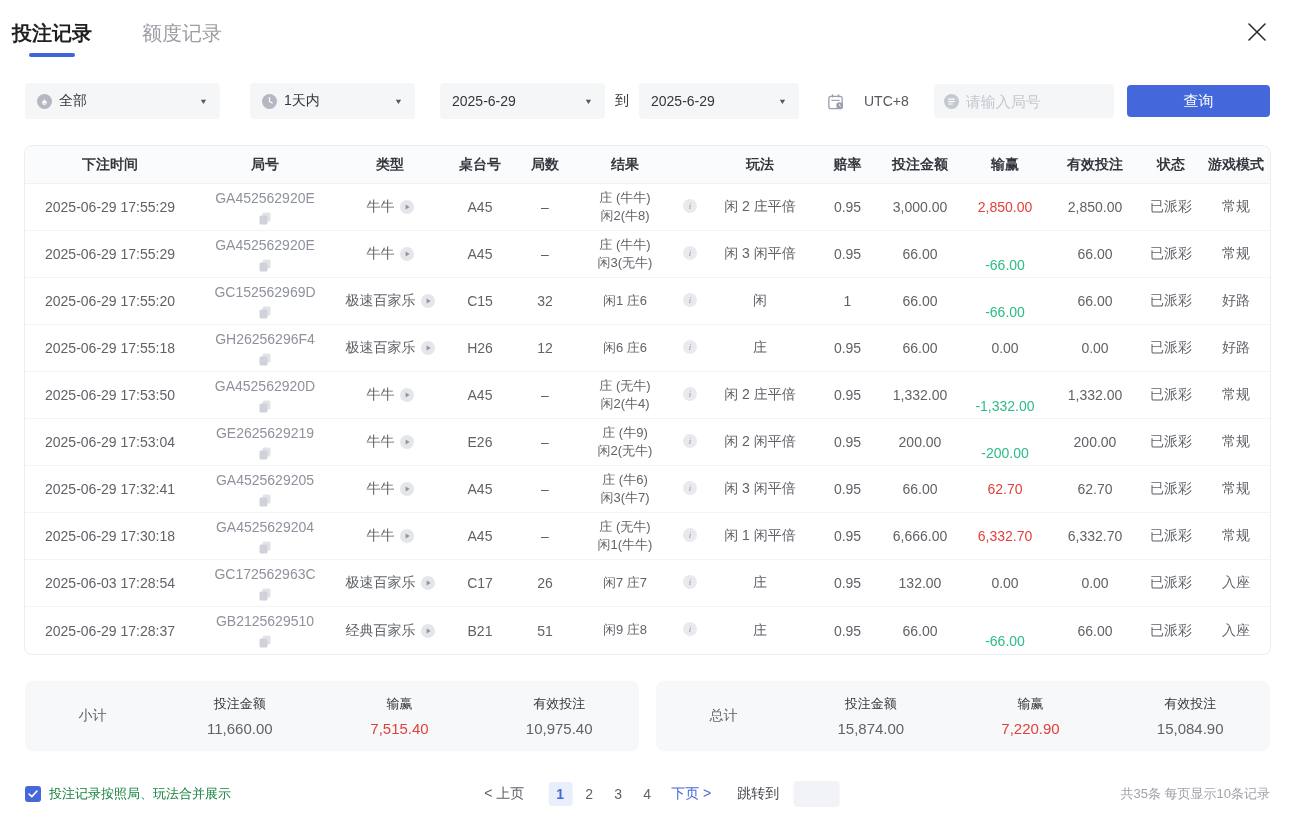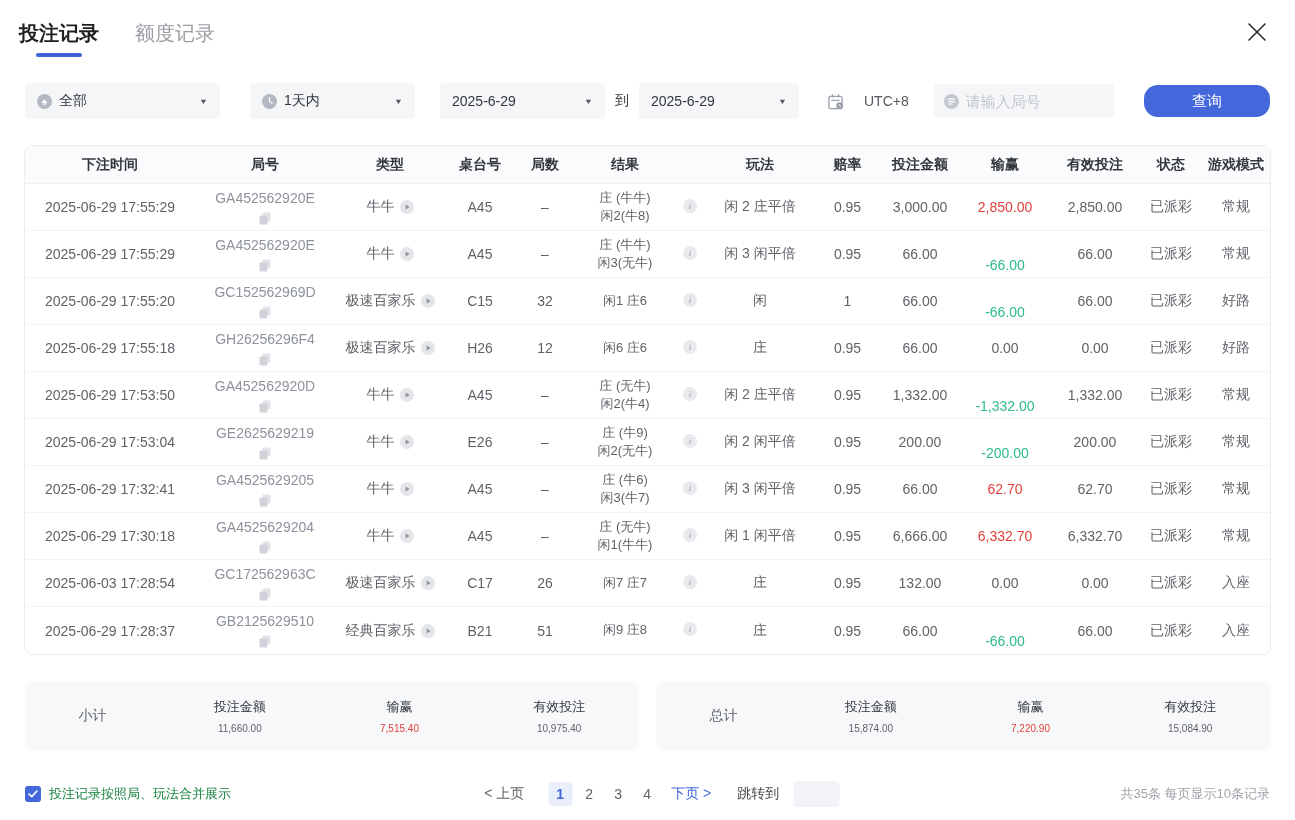--- a/index.html
+++ b/index.html
@@ -1,21 +1,21 @@
 <!DOCTYPE html>
 <html><head>
 <meta charset="utf-8">
 <style>
   * { margin:0; padding:0; box-sizing:border-box; }
   html,body { width:1295px; height:820px; overflow:hidden; background:#fff;
               font-family:"Liberation Sans", sans-serif; }
   .modal { position:absolute; inset:0; background:#fff; }
 
   
-  .tabs { display:flex; gap:36px; margin:20px 0 0 19px; }
+  .tabs { display:flex; gap:50px; margin:20px 0 0 12px; }
   .tab { font-size:20px; color:#9b9da3; padding-bottom:10px; position:relative; cursor:pointer; }
   .tab.active { color:#1f1f1f; font-weight:bold; }
   .tab.active::after { content:""; position:absolute; left:50%; transform:translateX(-50%);
                        bottom:0; width:46px; height:4px; background:#3f63d8; border-radius:2px; }
   .close-btn { position:absolute; top:20px; right:26px; width:24px; height:24px; cursor:pointer; }
 
   
   .filter-bar { display:flex; align-items:center; margin:26px 25px 0 25px; }
   .f-select { height:36px; background:#f5f6f8; border-radius:4px; display:flex;
               align-items:center; padding:0 12px; font-size:14px; color:#33373d; cursor:pointer; }
@@ -26,22 +26,22 @@
   .sel-date1 { width:165px; margin-left:25px; }
   .to-label { margin:0 10px; font-size:14px; color:#33373d; }
   .sel-date2 { width:160px; }
   .tz { display:flex; align-items:center; gap:20px; margin-left:28px; font-size:14px; color:#55585e; }
   .round-box { width:180px; height:34px; background:#f5f6f8; border-radius:4px; display:flex;
                align-items:center; padding:0 10px; margin-left:25px; }
   .round-box input { border:none; outline:none; background:transparent; font-size:15px;
                      width:130px; margin-left:7px; color:#33373d;
                      font-family:"Liberation Sans", sans-serif; }
   .round-box input::placeholder { color:#c3c7ce; }
-  .search-btn { margin-left:auto; width:126px; height:32px; background:#4468db; color:#fff;
-                border:none; border-radius:14px; font-size:15px; cursor:pointer;
+  .search-btn { margin-left:auto; width:143px; height:32px; background:#4468db; color:#fff;
+                border:none; border-radius:4px; font-size:15px; cursor:pointer;
                 font-family:"Liberation Sans", sans-serif; }
 
   
   .table { margin:26px 24px 0 24px; border:1px solid #ececf1; border-radius:8px; overflow:hidden; }
   .thead { display:flex; align-items:center; height:38px; background:#fafbfc;
            border-bottom:1px solid #f1f1f4; font-size:14px; font-weight:600; color:#33373d; }
   .cell { text-align:center; flex-shrink:0; }
   .c-time{width:170px}.c-round{width:140px}.c-type{width:110px}.c-table{width:70px}
   .c-rounds{width:60px}.c-result{width:100px}.c-info{width:30px}.c-play{width:110px}
   .c-odds{width:65px}.c-bet{width:80px}.c-win{width:90px}.c-valid{width:90px}
@@ -57,21 +57,21 @@
   .icon-btn { display:inline-flex; align-items:center; cursor:pointer; }
 
   
   .summary-row { display:flex; gap:17px; margin:26px 25px 0 25px; }
   .summary { flex:1; background:#f7f8fa; border-radius:8px; height:70px;
              display:flex; align-items:center; }
   .sum-label { width:135px; text-align:center; font-size:14px; color:#5f6368; }
   .sum-cols { flex:1; display:flex; }
   .sum-col { flex:1; text-align:center; }
   .sum-t { font-size:13px; color:#33373d; margin-bottom:7px; }
-  .sum-v { font-size:10px; color:#5f6368; }
+  .sum-v { font-size:15px; color:#5f6368; }
   .sum-v.highlight { color:#e2403a; }
 
   
   .footer { position:absolute; left:25px; right:25px; bottom:12px; height:28px;
             display:flex; align-items:center; }
   .merge { display:flex; align-items:center; gap:8px; font-size:13px; color:#15803d; cursor:pointer; }
   .checkbox { width:16px; height:16px; background:#4468db; border-radius:3px;
               display:flex; align-items:center; justify-content:center; }
   .pagination { position:absolute; left:50%; transform:translateX(-46%); display:flex;
                 align-items:center; gap:4px; font-size:14px; color:#5f6368; }

